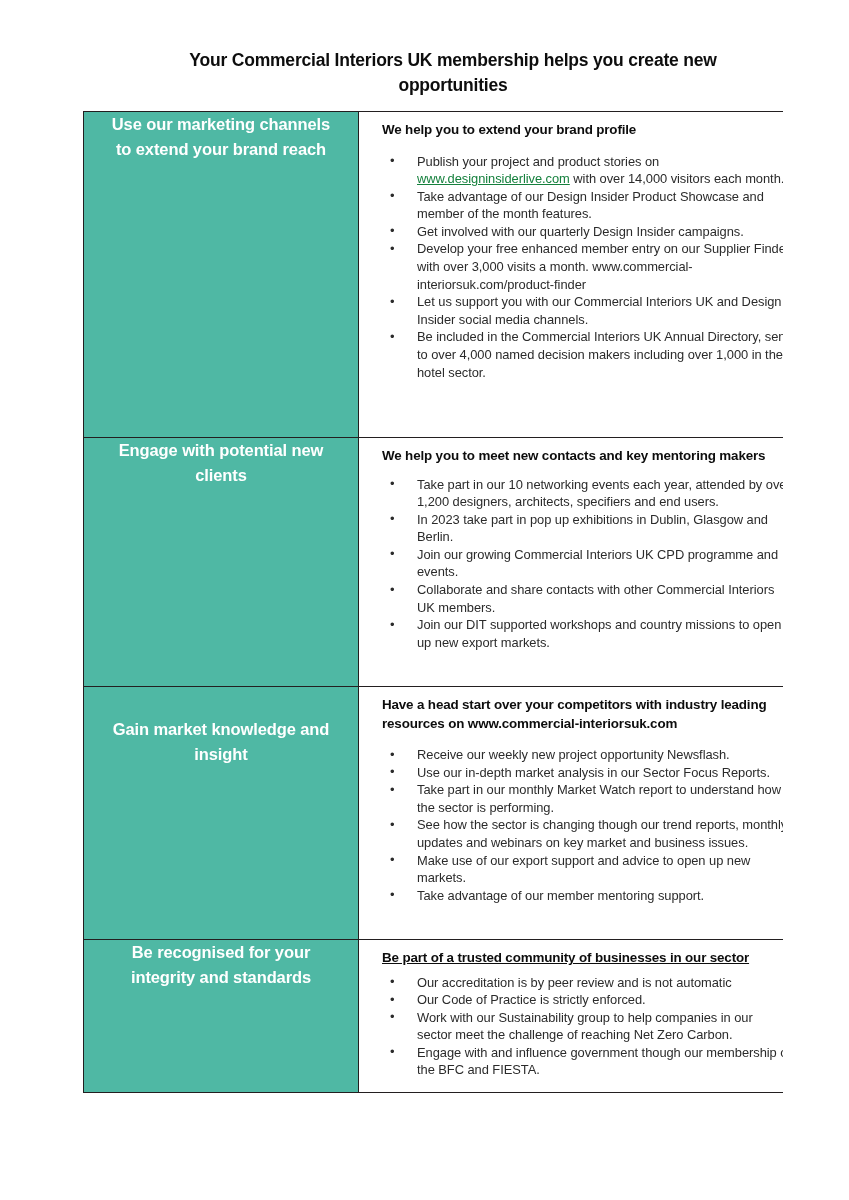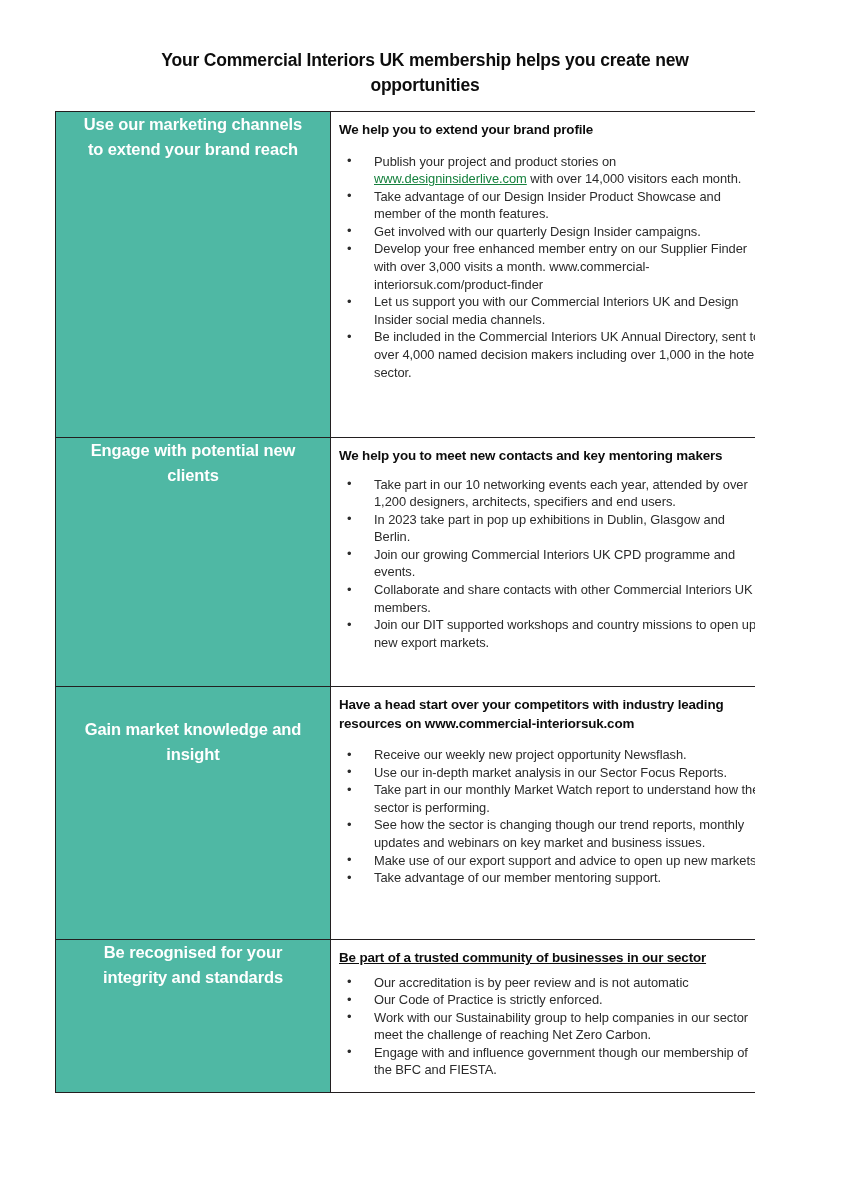--- a/index.html
+++ b/index.html
@@ -13,20 +13,21 @@
     font-family: "Liberation Sans", sans-serif;
     color: #000000;
     -webkit-font-smoothing: antialiased;
   }
   .page {
     position: relative;
     width: 755px;
     height: 1200px;
     background: #ffffff;
     overflow: hidden;
+    margin-left: 28px;
   }
 
   
   .doc-title {
     position: absolute;
     left: 110px;
     top: 48px;
     width: 630px;
     text-align: center;
     font-size: 17.5px;
@@ -75,21 +76,21 @@
     font-size: 16.5px;
     line-height: 25px;
     letter-spacing: -0.1px;
   }
 
   
   .content-cell {
     background: #ffffff;
   }
   .content-inner {
-    padding: 9px 10px 10px 8px;
+    padding: 9px 10px 10px 23px;
   }
   .content-heading {
     font-weight: bold;
     font-size: 13.4px;
     line-height: 18.5px;
     color: #0d0d0d;
     letter-spacing: -0.15px;
     margin: 0 0 6px 0;
   }
   .bullets {

